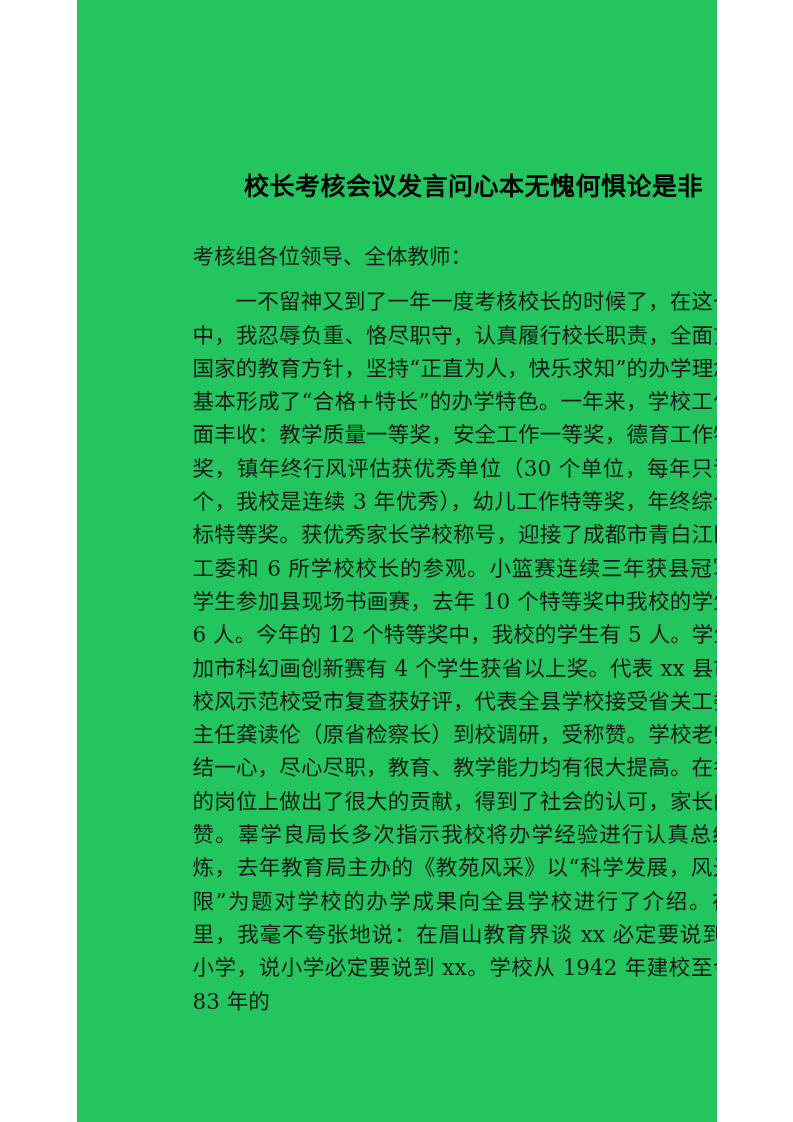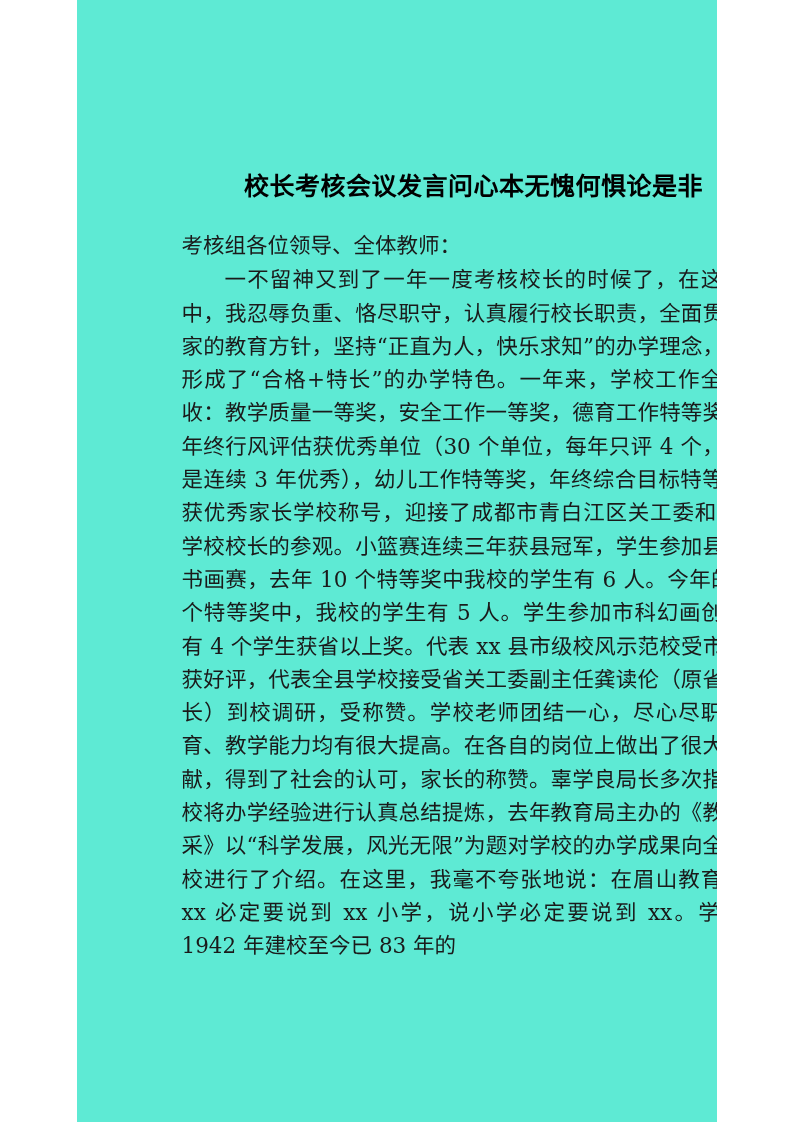--- a/index.html
+++ b/index.html
@@ -7,21 +7,21 @@
     margin: 0;
     padding: 0;
     background: #ffffff;
   }
 
   .page {
     position: relative;
     width: 640px;
     height: 1122px;
     margin: 0 auto;
-    background: #5eead4;
+    background: #22c55e;
     overflow: hidden;
     box-sizing: border-box;
   }
 
   
   .doc-title {
     position: absolute;
     left: 104px;
     top: 152px;
     width: 586px;
@@ -44,21 +44,21 @@
     font-family: "DejaVu Serif", "Liberation Serif", serif;
     font-size: 21.5px;
     line-height: 33.3px;
     color: #1a1a1a;
     text-align: justify;
     text-justify: inter-character;
     text-align-last: left;
   }
 
   .body-block p {
-    margin: 1px;
+    margin: 12px;
     padding: 0;
     text-align: justify;
     text-justify: inter-character;
     text-align-last: left;
   }
 
   .salutation {
     text-indent: 0;
   }
 

